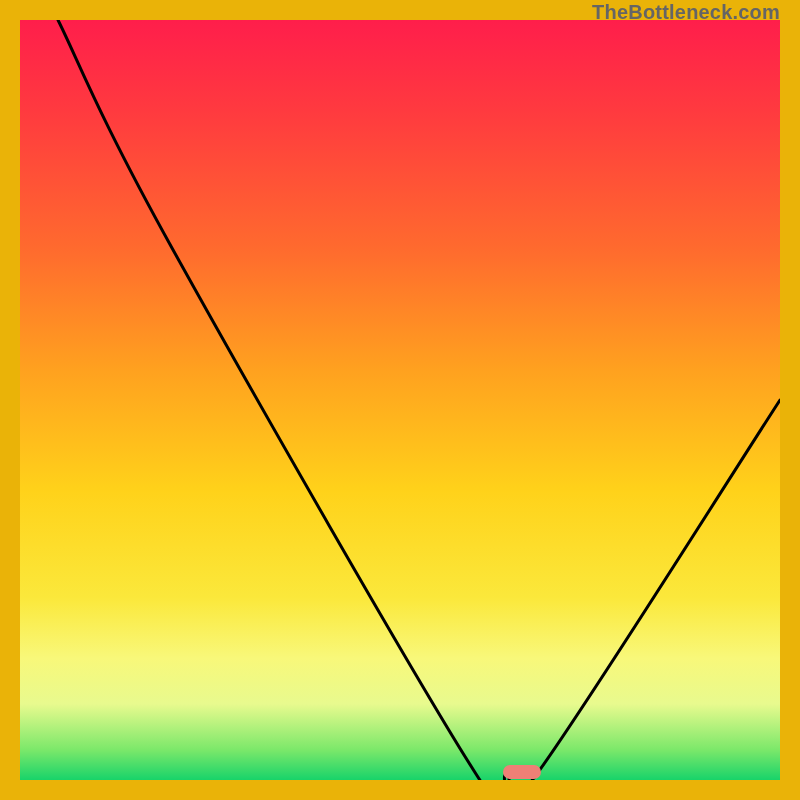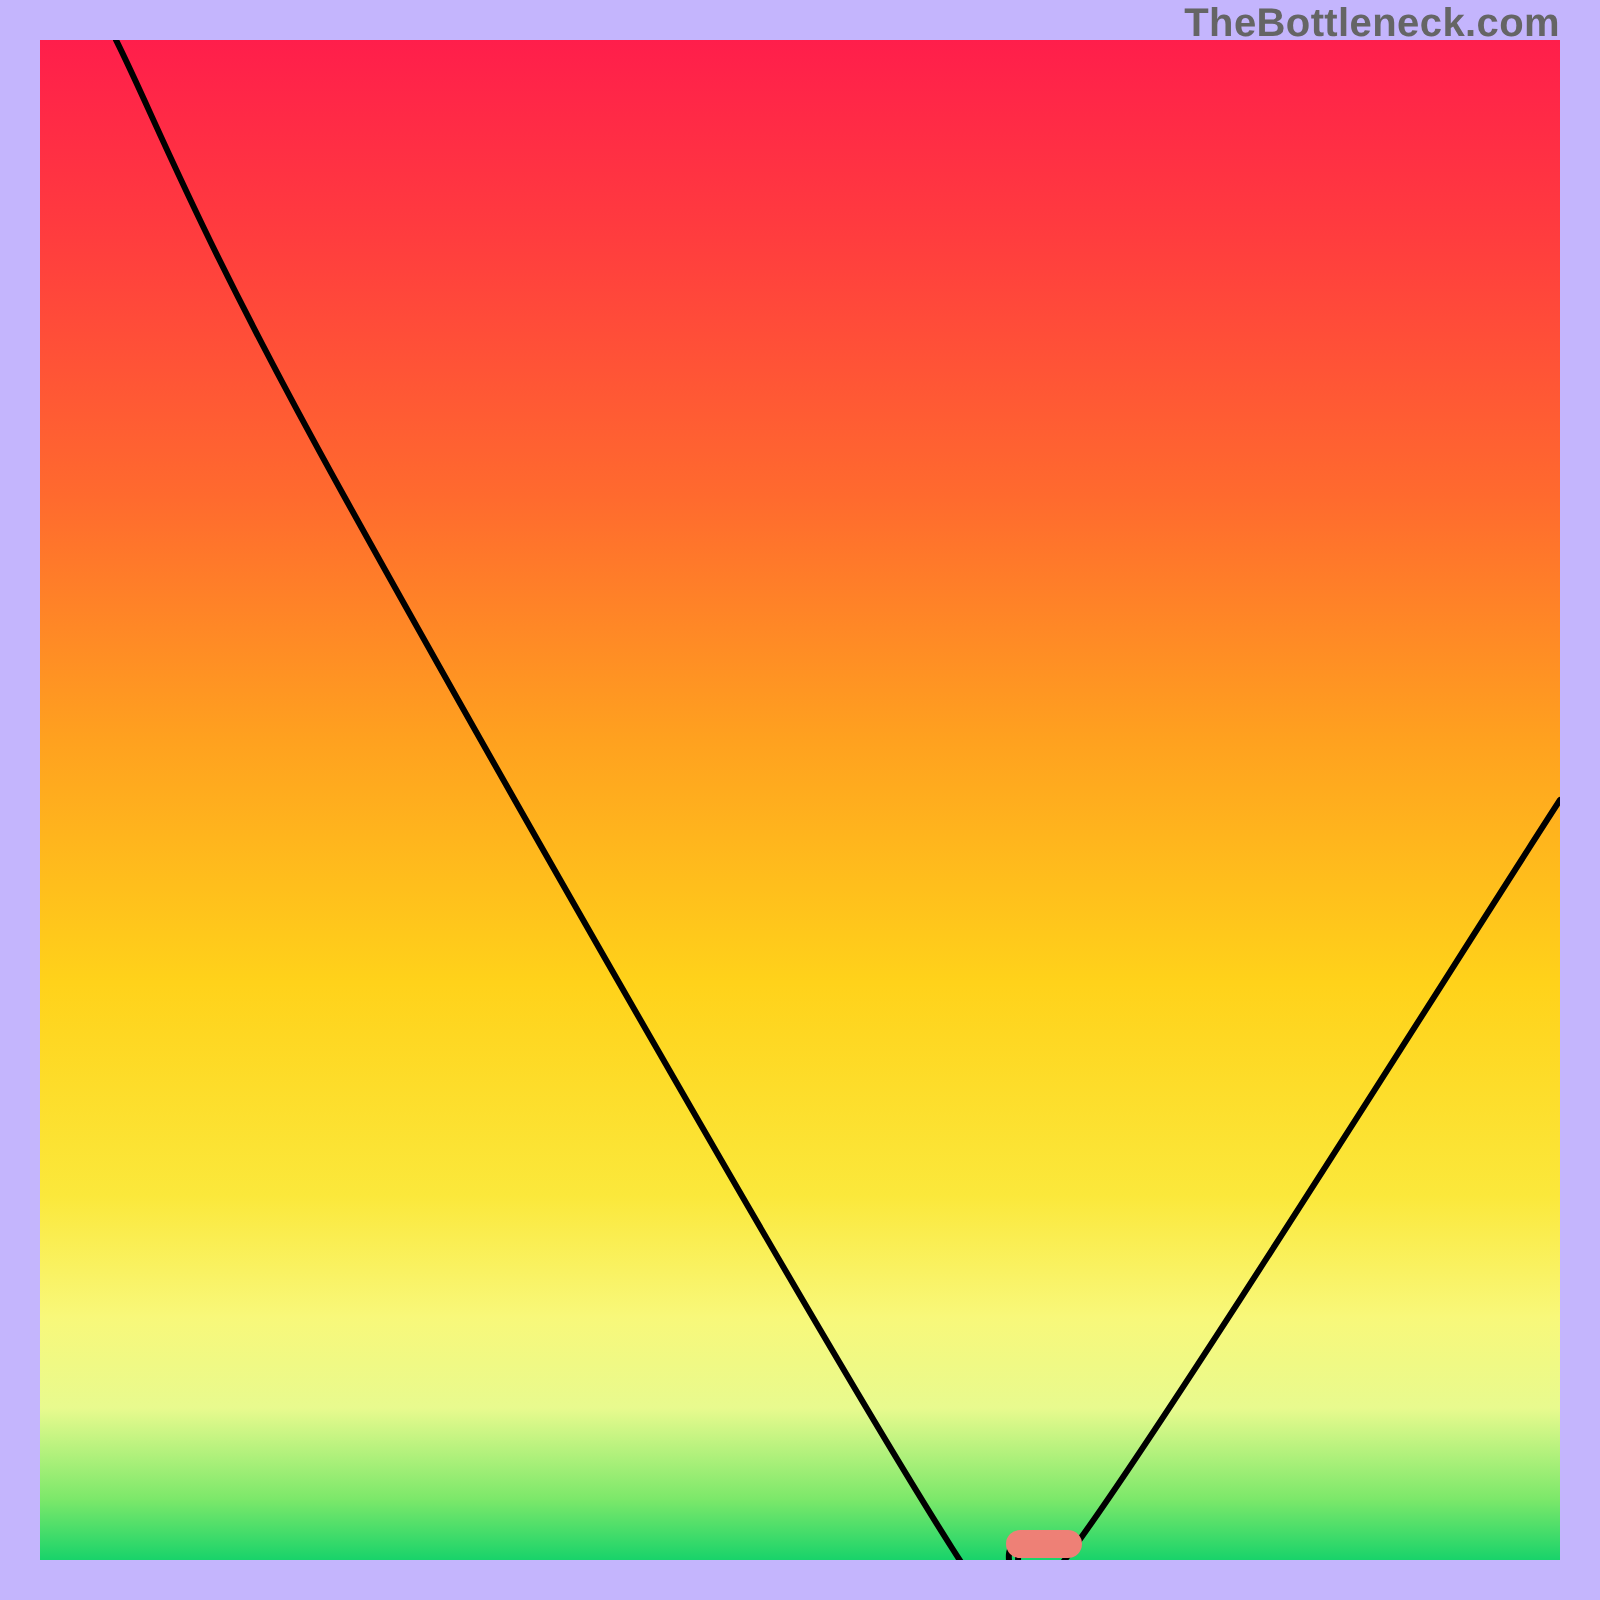--- a/index.html
+++ b/index.html
@@ -9,21 +9,21 @@
     height: 800px;
     background: #000;
     overflow: hidden;
   }
   .frame {
     position: absolute;
     left: 0;
     top: 0;
     width: 800px;
     height: 800px;
-    background: #c4b5fd;
+    background: #eab308;
   }
   .plot {
     position: absolute;
     left: 20px;
     top: 20px;
     width: 760px;
     height: 760px;
     background: linear-gradient(to bottom,
       #FF1E4B 0%,
       #FF3A3F 12%,

